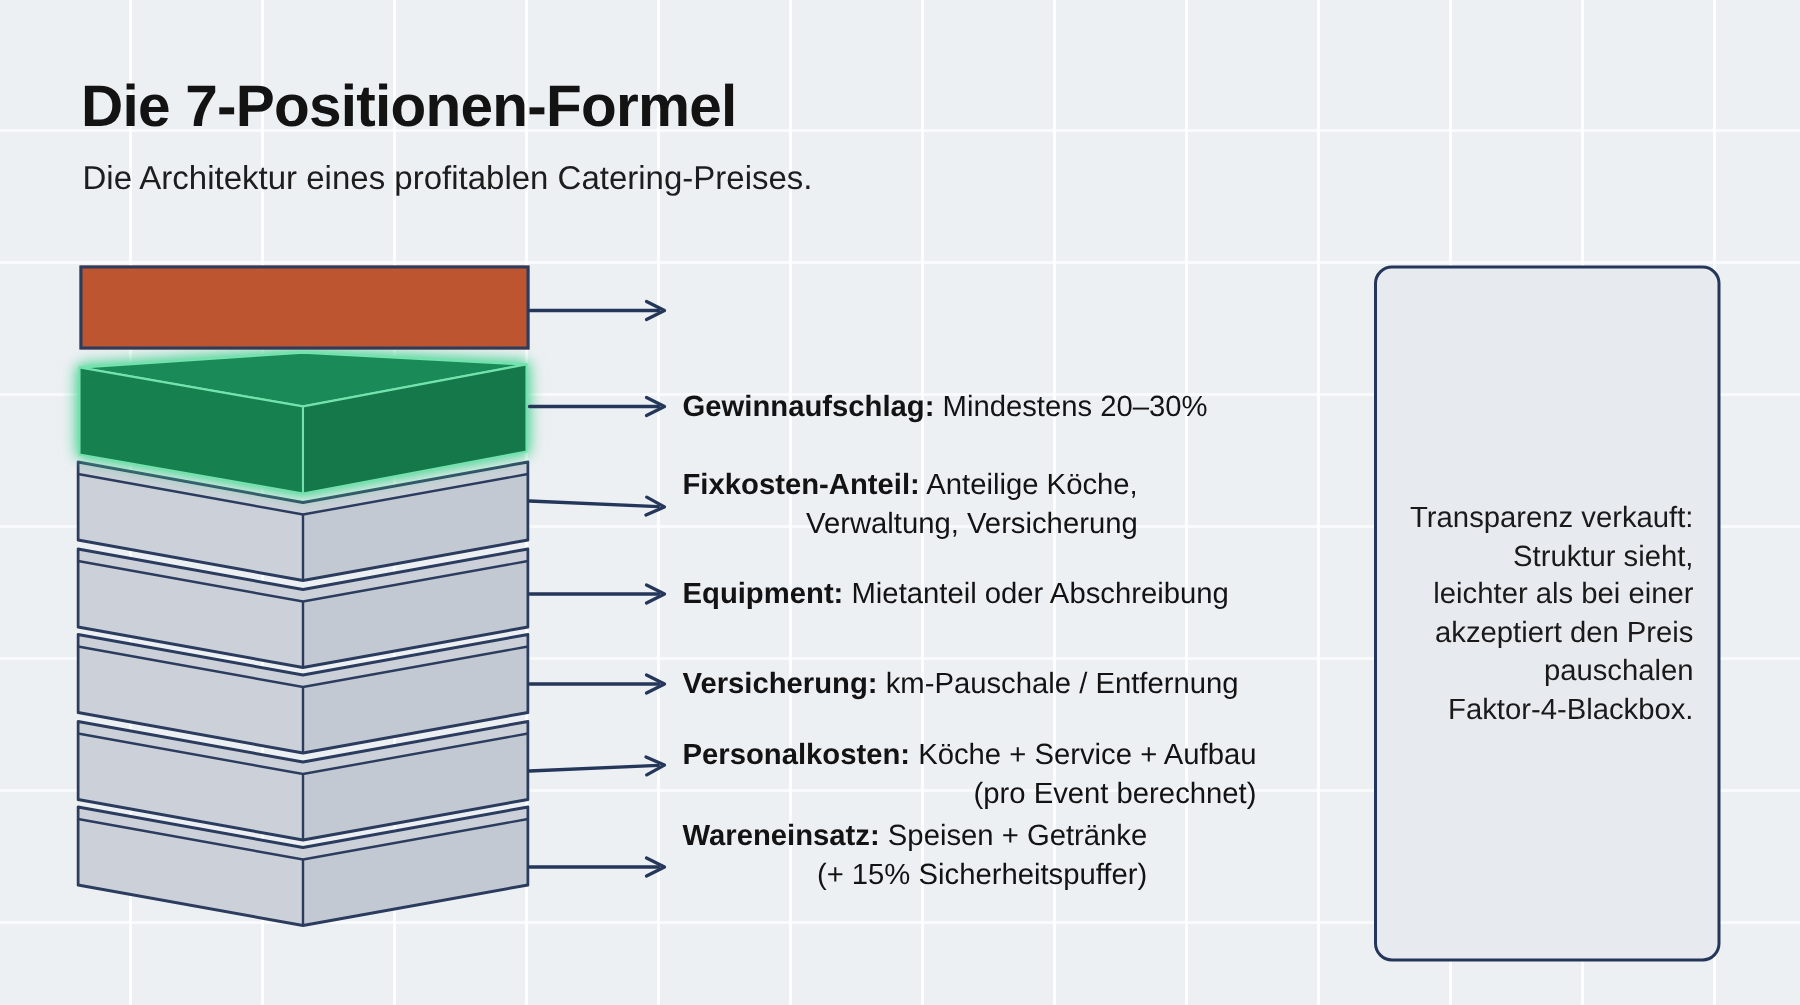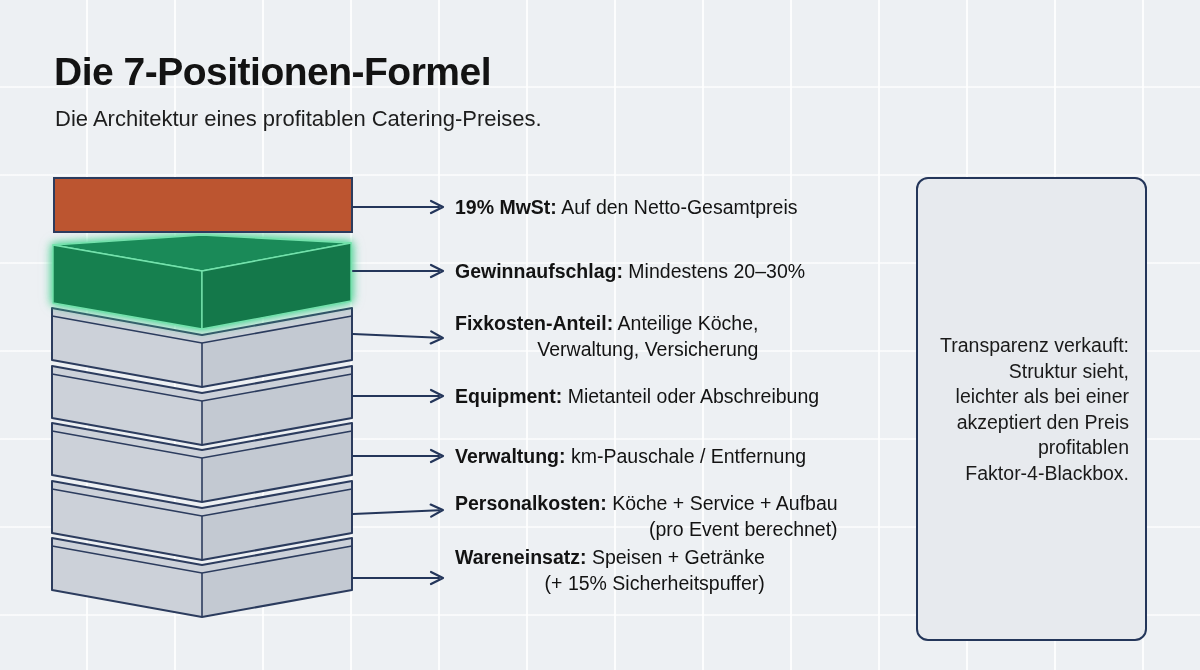--- a/index.html
+++ b/index.html
@@ -130,51 +130,47 @@
     </svg>
   <svg class="arrow tilt-up" style="top:505px">
       <line x1="0" y1="9" x2="86" y2="9"></line>
       <polyline points="78,3 90,9 78,15"></polyline>
     </svg>
   <svg class="arrow" style="top:569px">
       <line x1="0" y1="9" x2="86" y2="9"></line>
       <polyline points="78,3 90,9 78,15"></polyline>
     </svg>
 
-  <div class="label-row" style="top:194px">
-    <span class="lb">19% MwSt:</span><span> Auf den Netto-Gesamtpreis</span>
-    <div></div>
-  </div>
   <div class="label-row" style="top:258px">
     <span class="lb">Gewinnaufschlag:</span><span> Mindestens 20–30%</span>
     <div></div>
   </div>
   <div class="label-row" style="top:310px">
     <span class="lb">Fixkosten-Anteil:</span><span> Anteilige Köche,</span>
     <div>Verwaltung, Versicherung</div>
   </div>
   <div class="label-row" style="top:383px">
     <span class="lb">Equipment:</span><span> Mietanteil oder Abschreibung</span>
     <div></div>
   </div>
   <div class="label-row" style="top:443px">
-    <span class="lb">Verwaltung:</span><span> km-Pauschale / Entfernung</span>
+    <span class="lb">Versicherung:</span><span> km-Pauschale / Entfernung</span>
     <div></div>
   </div>
   <div class="label-row" style="top:490px">
     <span class="lb">Personalkosten:</span><span> Köche + Service + Aufbau</span>
     <div>(pro Event berechnet)</div>
   </div>
   <div class="label-row" style="top:544px">
     <span class="lb">Wareneinsatz:</span><span> Speisen + Getränke</span>
     <div>(+ 15% Sicherheitspuffer)</div>
   </div>
 
   <div class="side-panel">
     <div class="pline">Transparenz verkauft:</div>
     <div class="pline">Struktur sieht,</div>
     <div class="pline">leichter als bei einer</div>
     <div class="pline">akzeptiert den Preis</div>
-    <div class="pline">profitablen</div>
+    <div class="pline">pauschalen</div>
     <div class="pline">Faktor-4-Blackbox.</div>
   </div>
 
 </div>
 
 </body></html>

